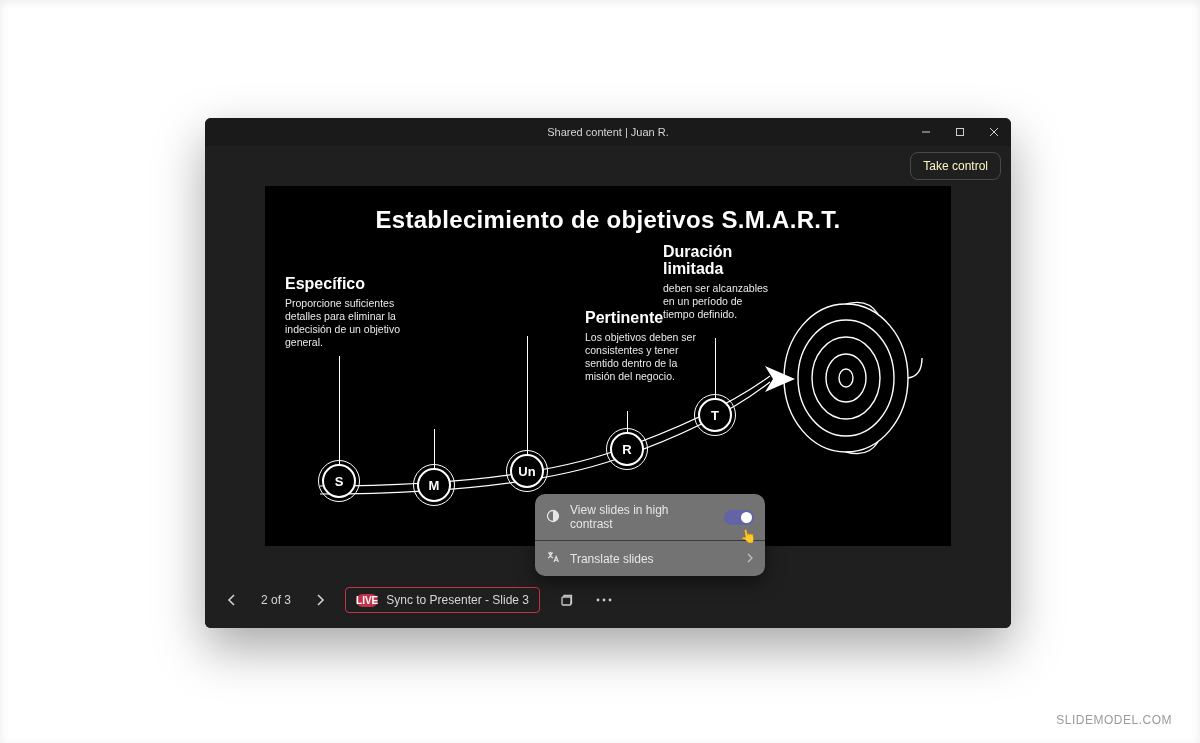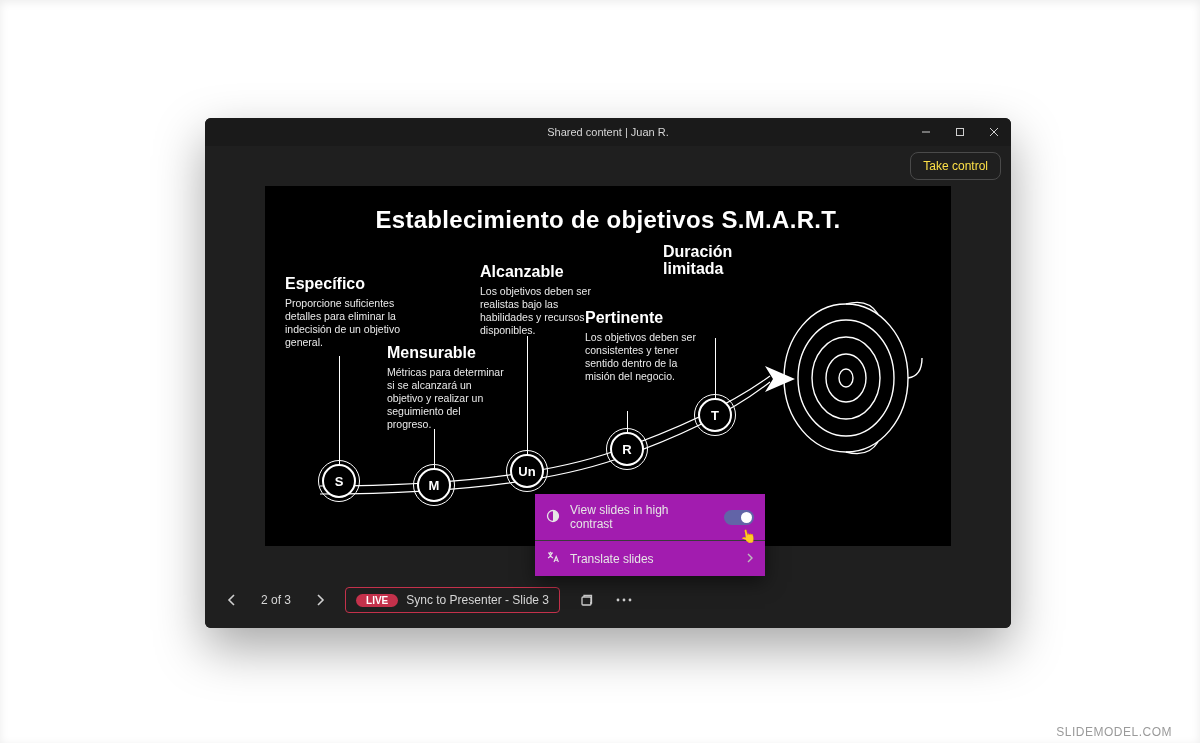--- a/index.html
+++ b/index.html
@@ -10,21 +10,21 @@
     position: relative;
     overflow: hidden;
   }
   .page-shadow {
     position: absolute; inset: 0;
     box-shadow: 0 2px 10px rgba(0,0,0,0.08) inset;
     pointer-events: none;
   }
   .watermark {
     position: absolute;
-    right: 28px; bottom: 4px;
+    right: 28px; bottom: 16px;
     font-size: 12px; letter-spacing: .5px;
     color: #9a9a9a;
   }
 
   
   .app {
     position: absolute;
     left: 205px; top: 118px;
     width: 806px; height: 510px;
     background: #1f1f1f;
@@ -55,21 +55,21 @@
 
   .toolbar {
     height: 40px;
     display: flex; justify-content: flex-end; align-items: center;
     padding: 0 10px;
     background: #1f1f1f;
   }
   .take-control {
     background: #1f1f1f;
     border: 1px solid #4a4a4a;
-    color: #fde047;
+    color: #fef9c3;
     font-size: 12px;
     padding: 6px 12px;
     border-radius: 8px;
     cursor: pointer;
   }
 
   .slide-area {
     flex: 1;
     padding: 0 60px 6px 60px;
     position: relative;
@@ -147,36 +147,36 @@
     border-radius: 4px;
     padding: 5px 10px;
     font-size: 12px;
     cursor: pointer;
   }
   .live-badge {
     background: #c4314b;
     color: #fff;
     font-size: 10px;
     font-weight: 700;
-    padding: 1px 10px;
+    padding: 1px 0;
     border-radius: 8px;
   }
   .icon-btn {
     width: 24px; height: 24px;
     display: flex; align-items: center; justify-content: center;
     color: #cfcfcf; cursor: pointer;
   }
 
   
   .popup {
     position: absolute;
     left: 330px; bottom: 52px;
     width: 230px;
-    background: #a21caf;
-    border-radius: 0;
+    background: #737373;
+    border-radius: 10px;
     box-shadow: 0 6px 18px rgba(0,0,0,.5);
     overflow: hidden;
     font-size: 12px;
     color: #e6e6e6;
   }
   .popup-row {
     display: flex; align-items: center;
     padding: 9px 11px;
     gap: 10px;
     cursor: pointer;
@@ -263,49 +263,42 @@
 
       <div class="col" style="left:20px; top:90px; width:115px">
         <h3>Específico</h3>
         <p>Proporcione suficientes detalles para eliminar la indecisión de un objetivo general.</p>
       </div>
       <div class="leader" style="left:74px; top:170px; height:110px"></div>
       <div class="node" style="left:57px; top:278px">
         <span>S</span>
       </div>
 
-      <div class="col" style="left:122px; top:159px; width:120px">
-        <h3>Mensurable</h3>
-        <p>Métricas para determinar si se alcanzará un objetivo y realizar un seguimiento del progreso.</p>
-      </div>
       <div class="leader" style="left:169px; top:243px; height:42px"></div>
       <div class="node" style="left:152px; top:282px">
         <span>M</span>
       </div>
 
-      <div class="col" style="left:215px; top:78px; width:120px">
-        <h3>Alcanzable</h3>
-        <p>Los objetivos deben ser realistas bajo las habilidades y recursos disponibles.</p>
-      </div>
       <div class="leader" style="left:262px; top:150px; height:120px"></div>
       <div class="node" style="left:245px; top:268px">
         <span>Un</span>
       </div>
 
       <div class="col" style="left:320px; top:124px; width:120px">
         <h3>Pertinente</h3>
         <p>Los objetivos deben ser consistentes y tener sentido dentro de la misión del negocio.</p>
       </div>
       <div class="leader" style="left:362px; top:225px; height:24px"></div>
       <div class="node" style="left:345px; top:246px">
         <span>R</span>
       </div>
 
       <div class="col" style="left:398px; top:58px; width:110px">
         <h3>Duración limitada</h3>
+        <p>deben ser alcanzables en un período de tiempo definido.</p>
       </div>
       <div class="leader" style="left:450px; top:152px; height:62px"></div>
       <div class="node" style="left:433px; top:212px">
         <span>T</span>
       </div>
     </div>
   </div>
 
   <div class="bottombar">
     <div class="nav-chevron">

